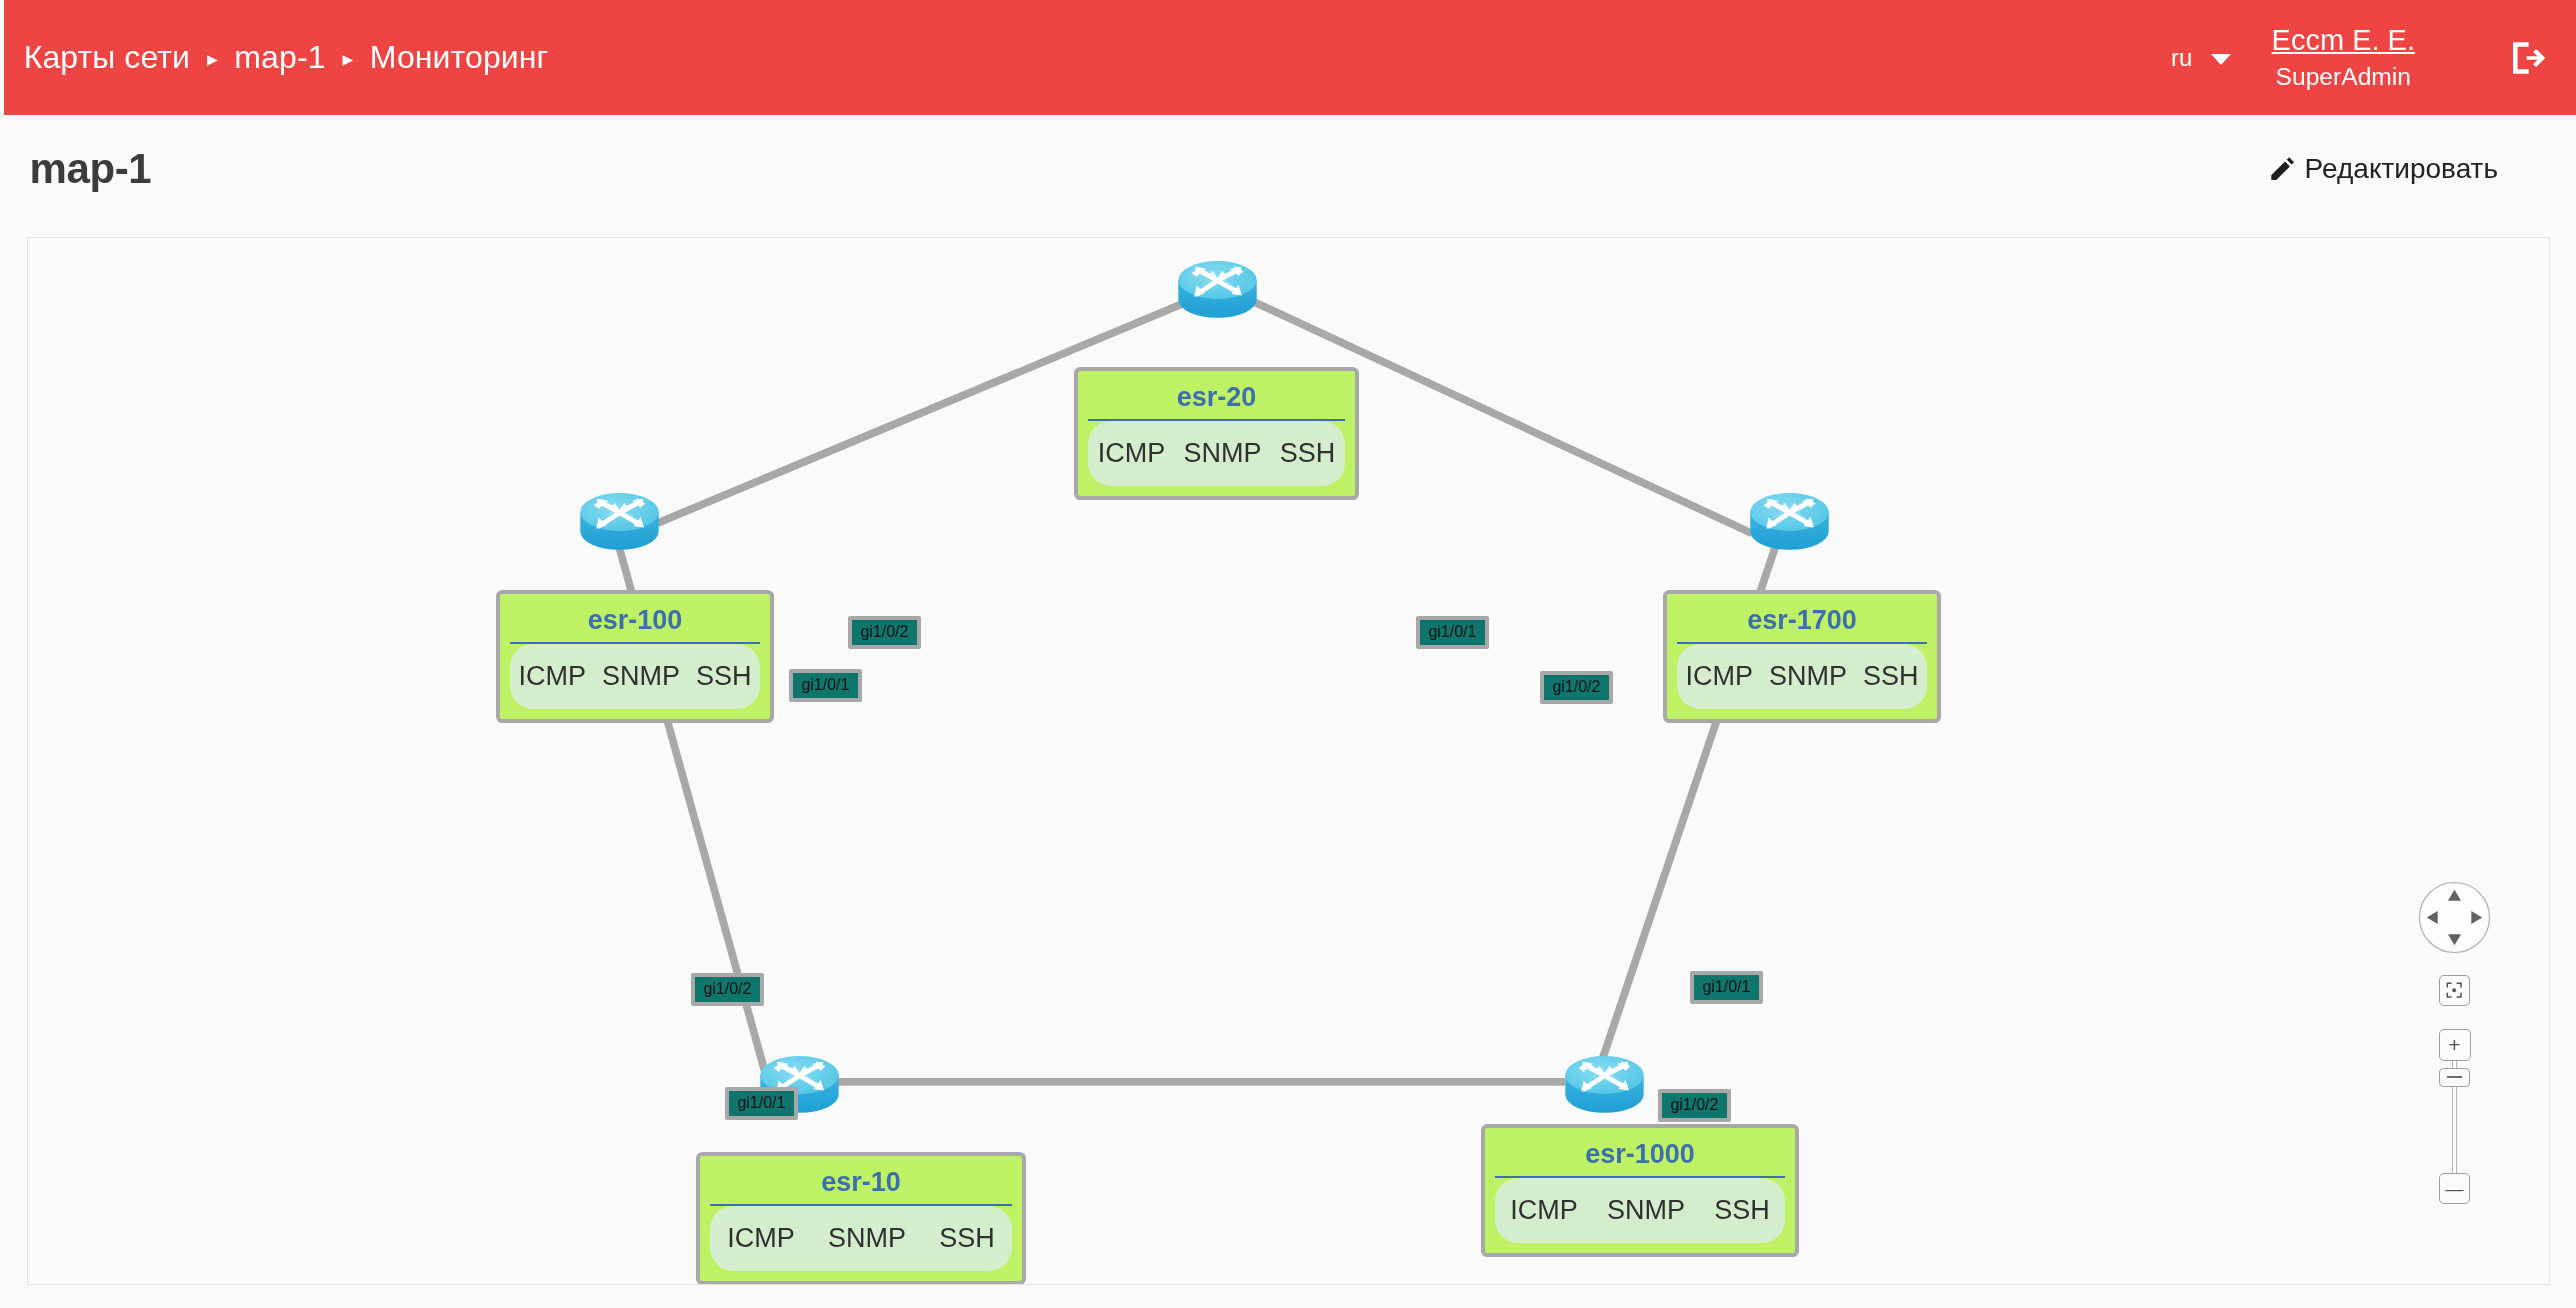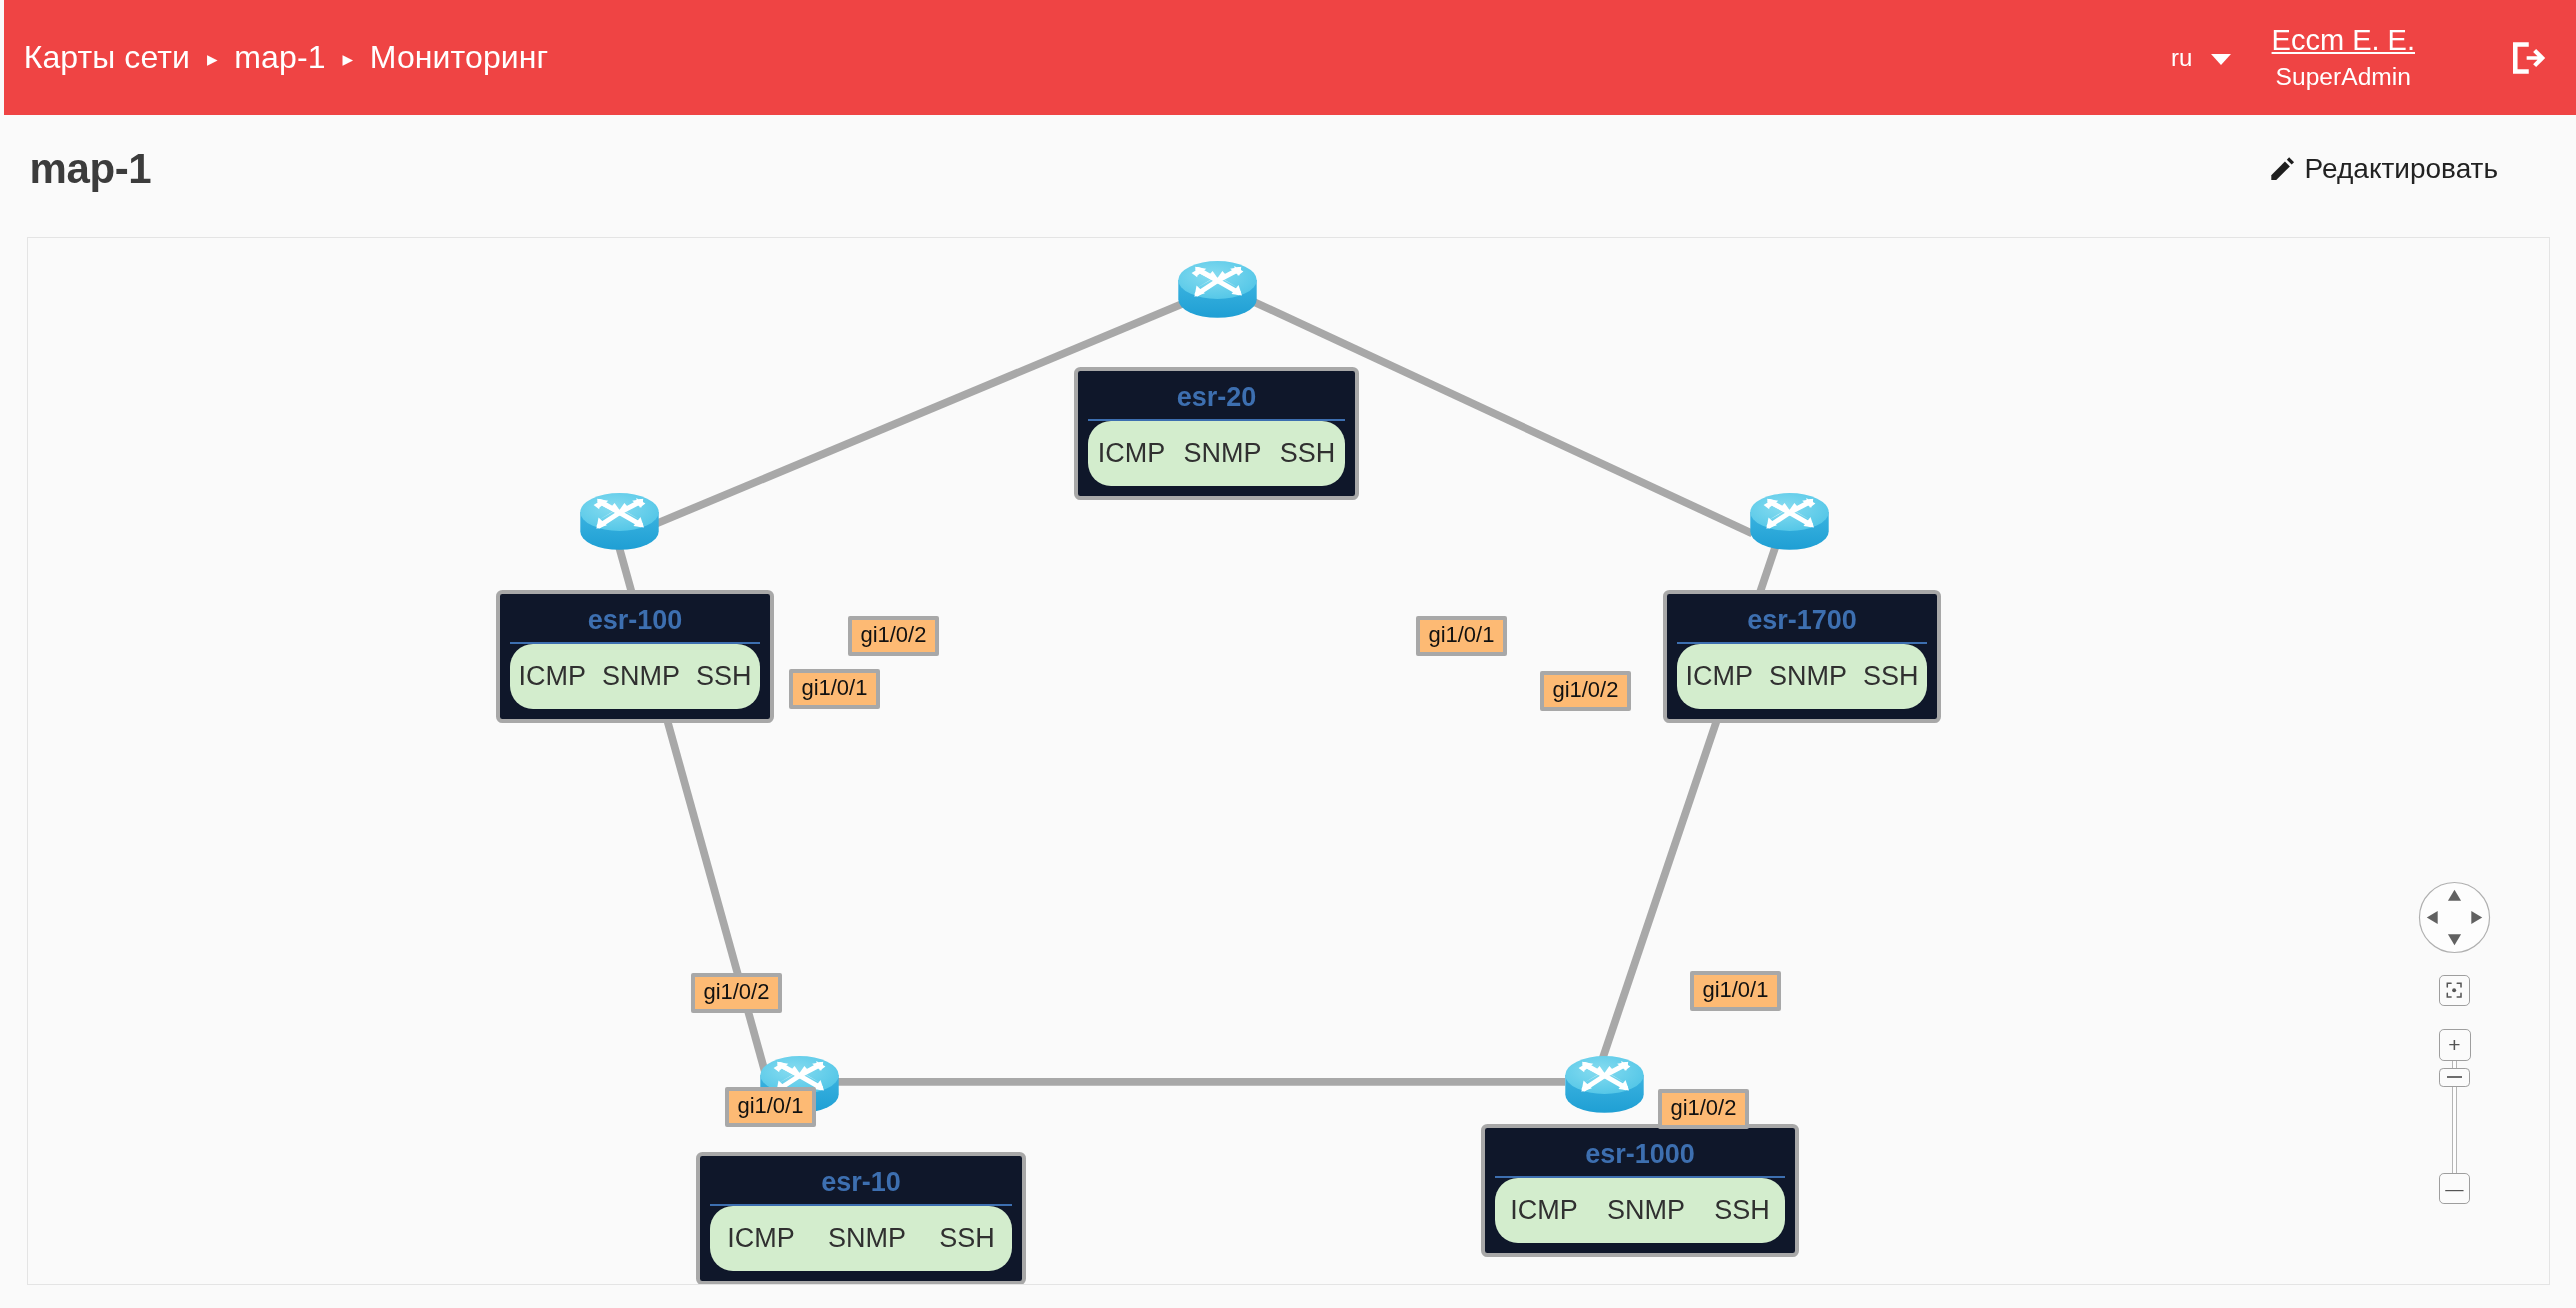--- a/index.html
+++ b/index.html
@@ -129,21 +129,21 @@
   }
   .canvas-svg { position: absolute; left: 0; top: 0; width: 2523px; height: 1048px; }
 
   
   .node { position: absolute; }
   .router-icon { position: absolute; width: 87px; height: 77px; left: 0; top: 0; display:block; }
   .node-card {
     position: absolute;
     border: 4.9px solid #a8a8a8;
     border-radius: 6.3px;
-    background: #0f172a;
+    background: #bef264;
     padding: 6.3px 6.3px 9.1px 6.3px;
     width: 278px;
   }
   .node-name {
     text-align: center;
     color: #3d6fb0;
     font-size: 27px;
     font-weight: bold;
     padding: 4.9px 0 6.3px 0;
     border-bottom: 2.8px solid #3d6fb0;
@@ -158,23 +158,23 @@
     margin: 0 4.2px;
     border-radius: 23px;
   }
   .svc { font-size: 27px; color: #303030; }
 
   
   .link-label {
     position: absolute;
     border: 4.9px solid #a8a8a8;
     border-radius: 2px;
-    background: #fdba74;
+    background: #0f766e;
     color: #111;
-    font-size: 22px;
+    font-size: 16px;
     padding: 2.8px 8.4px 4.2px 8.4px;
     white-space: nowrap;
     line-height: 1.12;
   }
 
   
   .map-controls {
     position: absolute;
     left: 2415px; top: 881px;
     width: 79px;

